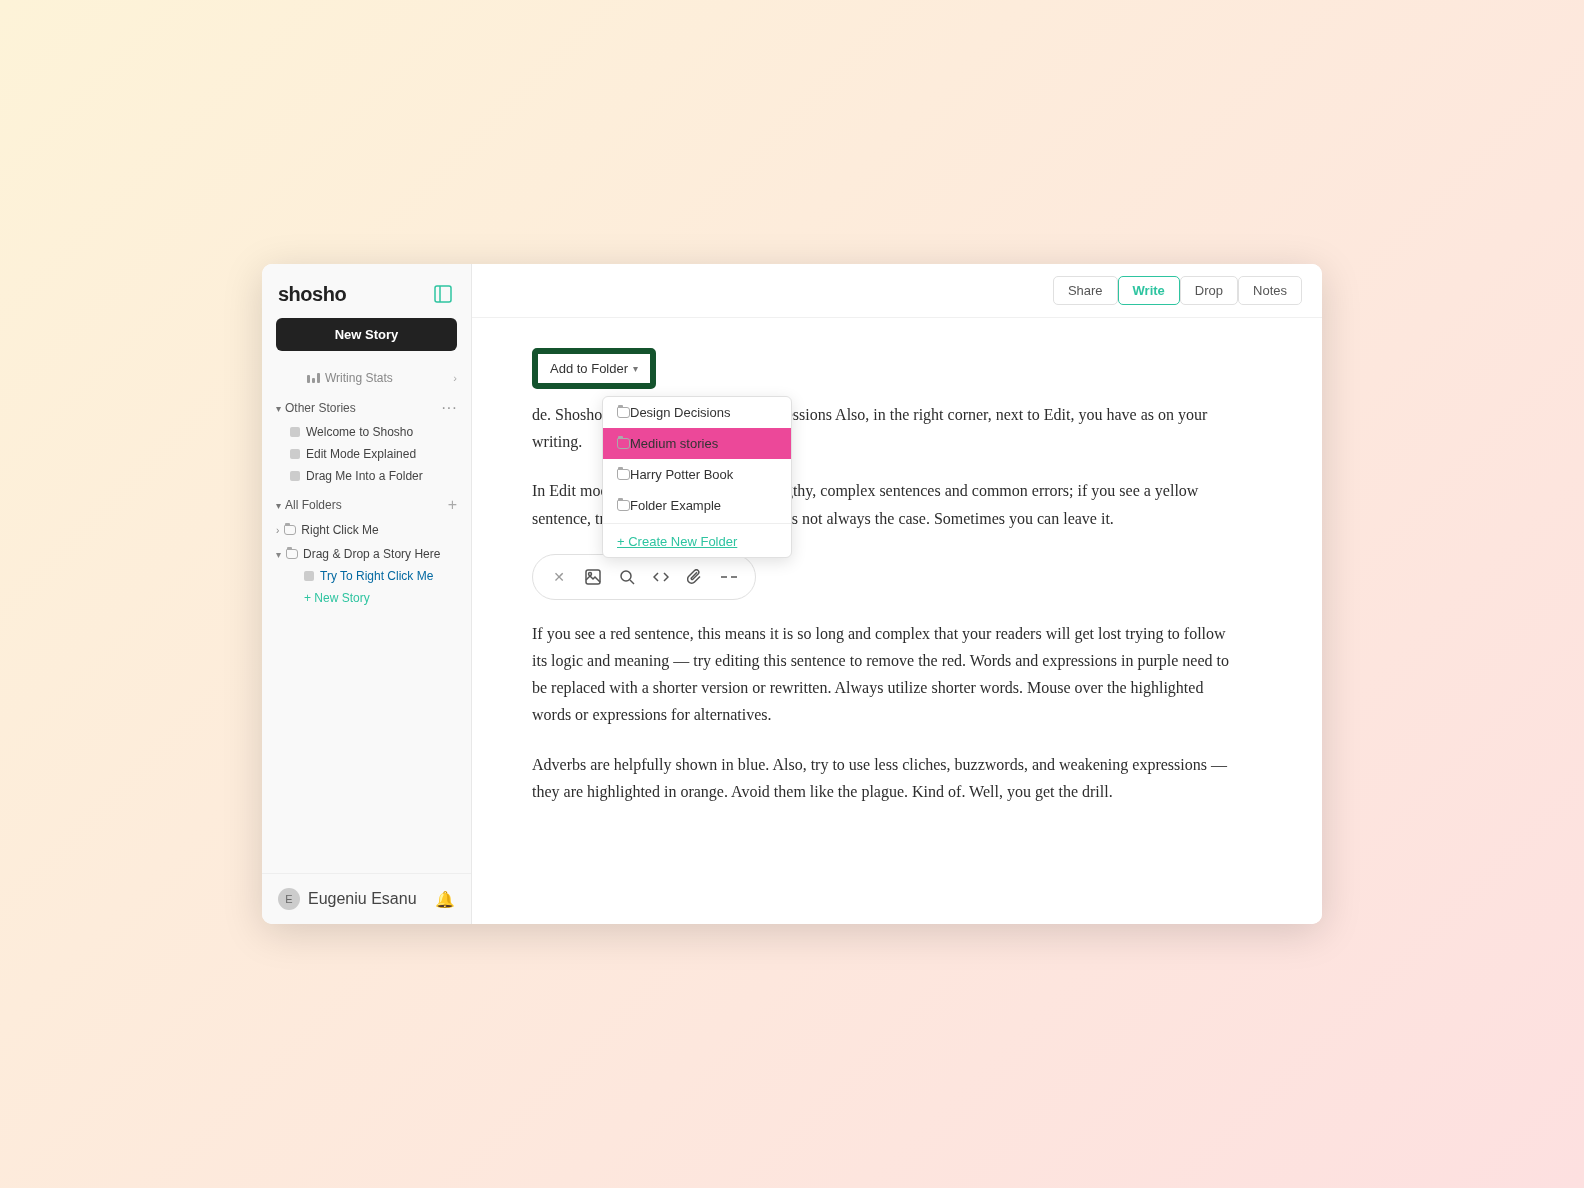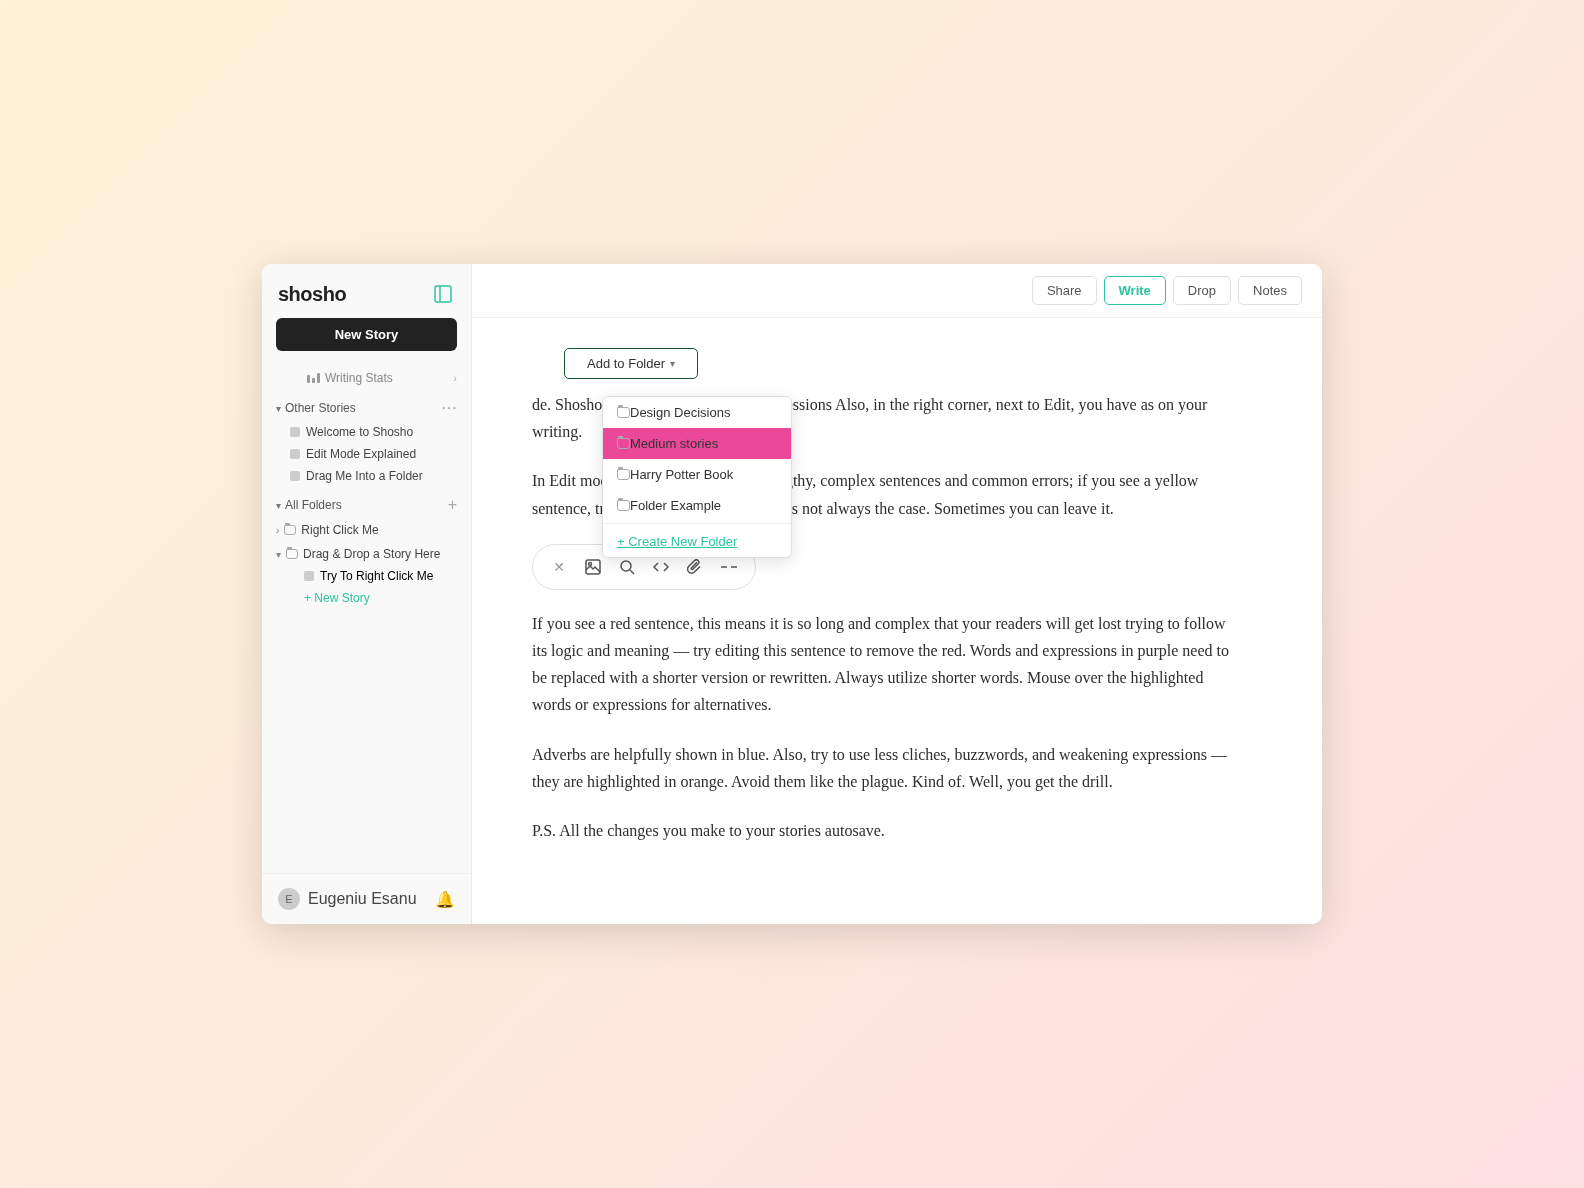--- a/index.html
+++ b/index.html
@@ -209,21 +209,21 @@
       height: 2px;
       background: #aaa;
       border-radius: 1px 1px 0 0;
     }
 
     .subfolder-item {
       display: flex;
       align-items: center;
       padding: 4px 14px 4px 42px;
       font-size: 12px;
-      color: #000000;
+      color: #0369a1;
       cursor: pointer;
       gap: 6px;
     }
 
     .new-story-link {
       padding: 4px 14px 4px 42px;
       font-size: 12px;
       color: #2ec4a0;
       cursor: pointer;
     }
@@ -274,21 +274,21 @@
       background: #fff;
       position: relative;
     }
 
     .top-bar {
       display: flex;
       align-items: center;
       justify-content: flex-end;
       padding: 12px 20px;
       border-bottom: 1px solid #f0f0f0;
-      gap: 7px;
+      gap: 0;
     }
 
     .top-bar-btn {
       padding: 6px 14px;
       border: 1px solid #e0e0e0;
       border-radius: 5px;
       font-size: 13px;
       color: #555;
       background: #fff;
       cursor: pointer;
@@ -317,29 +317,28 @@
       box-shadow: 0 4px 16px rgba(0,0,0,0.12);
       width: 190px;
       z-index: 20;
       pointer-events: all;
     }
 
     .add-to-folder-btn {
       display: flex;
       align-items: center;
       gap: 5px;
-      padding: 7px 22px;
+      padding: 7px 12px;
       font-size: 13px;
       color: #333;
       background: #fff;
-      border: 1px solid #14532d;
+      border: 6px solid #14532d;
       border-radius: 5px;
       cursor: pointer;
       margin-bottom: 4px;
-      margin-left: 32px;
     }
 
     .add-to-folder-btn .caret {
       font-size: 10px;
       color: #777;
     }
 
     .dropdown-item {
       display: flex;
       align-items: center;
@@ -601,18 +600,17 @@
           <button class="toolbar-btn">
             <svg width="20" height="16" viewBox="0 0 20 16" fill="none" stroke="#555" stroke-width="1.5">
               <line x1="2" y1="8" x2="8" y2="8"></line>
               <line x1="12" y1="8" x2="18" y2="8"></line>
             </svg>
           </button>
         </div>
 
         <p>If you see a red sentence, this means it is so long and complex that your readers will get lost trying to follow its logic and meaning — try editing this sentence to remove the red. Words and expressions in purple need to be replaced with a shorter version or rewritten. Always utilize shorter words. Mouse over the highlighted words or expressions for alternatives.</p>
         <p>Adverbs are helpfully shown in blue. Also, try to use less cliches, buzzwords, and weakening expressions — they are highlighted in orange. Avoid them like the plague. Kind of. Well, you get the drill.</p>
-        <p>P.S. All the changes you make to your stories autosave.</p>
       </div>
     </div>
   </main>
 
 </div>
 
 </body></html>

